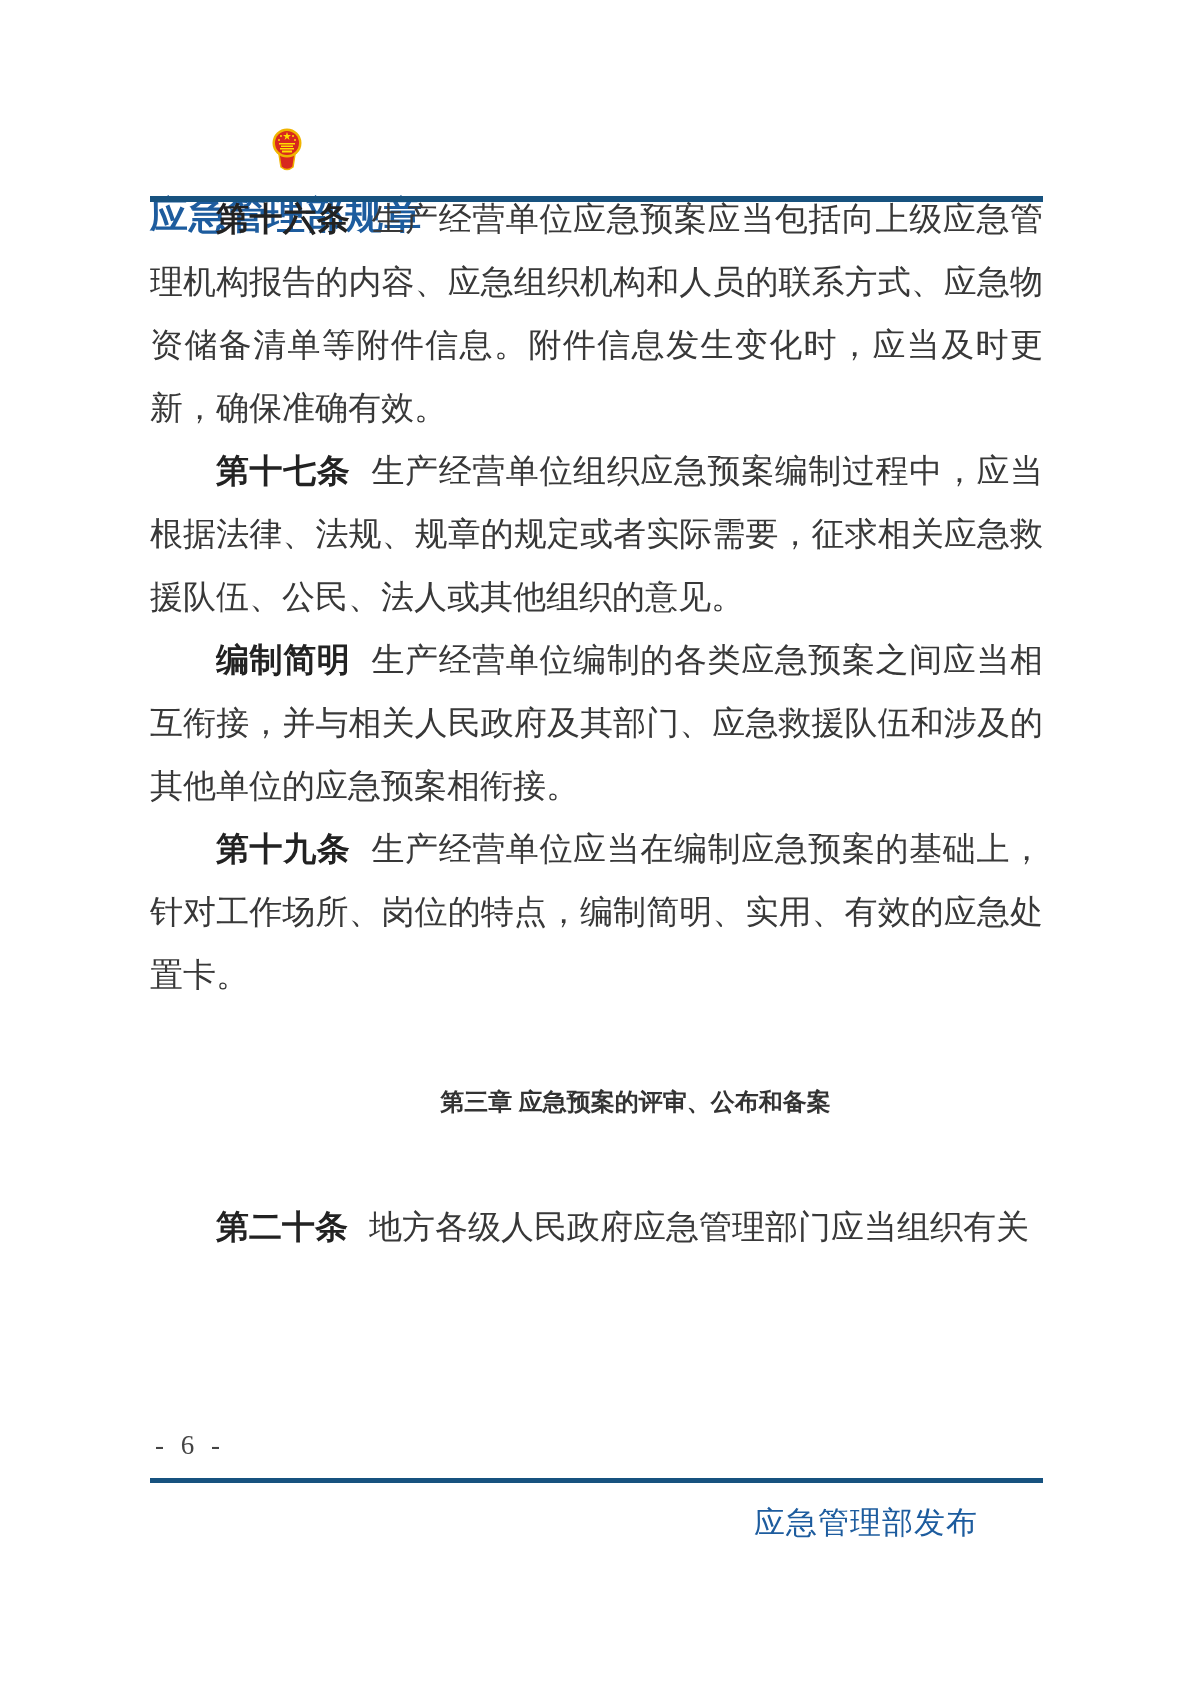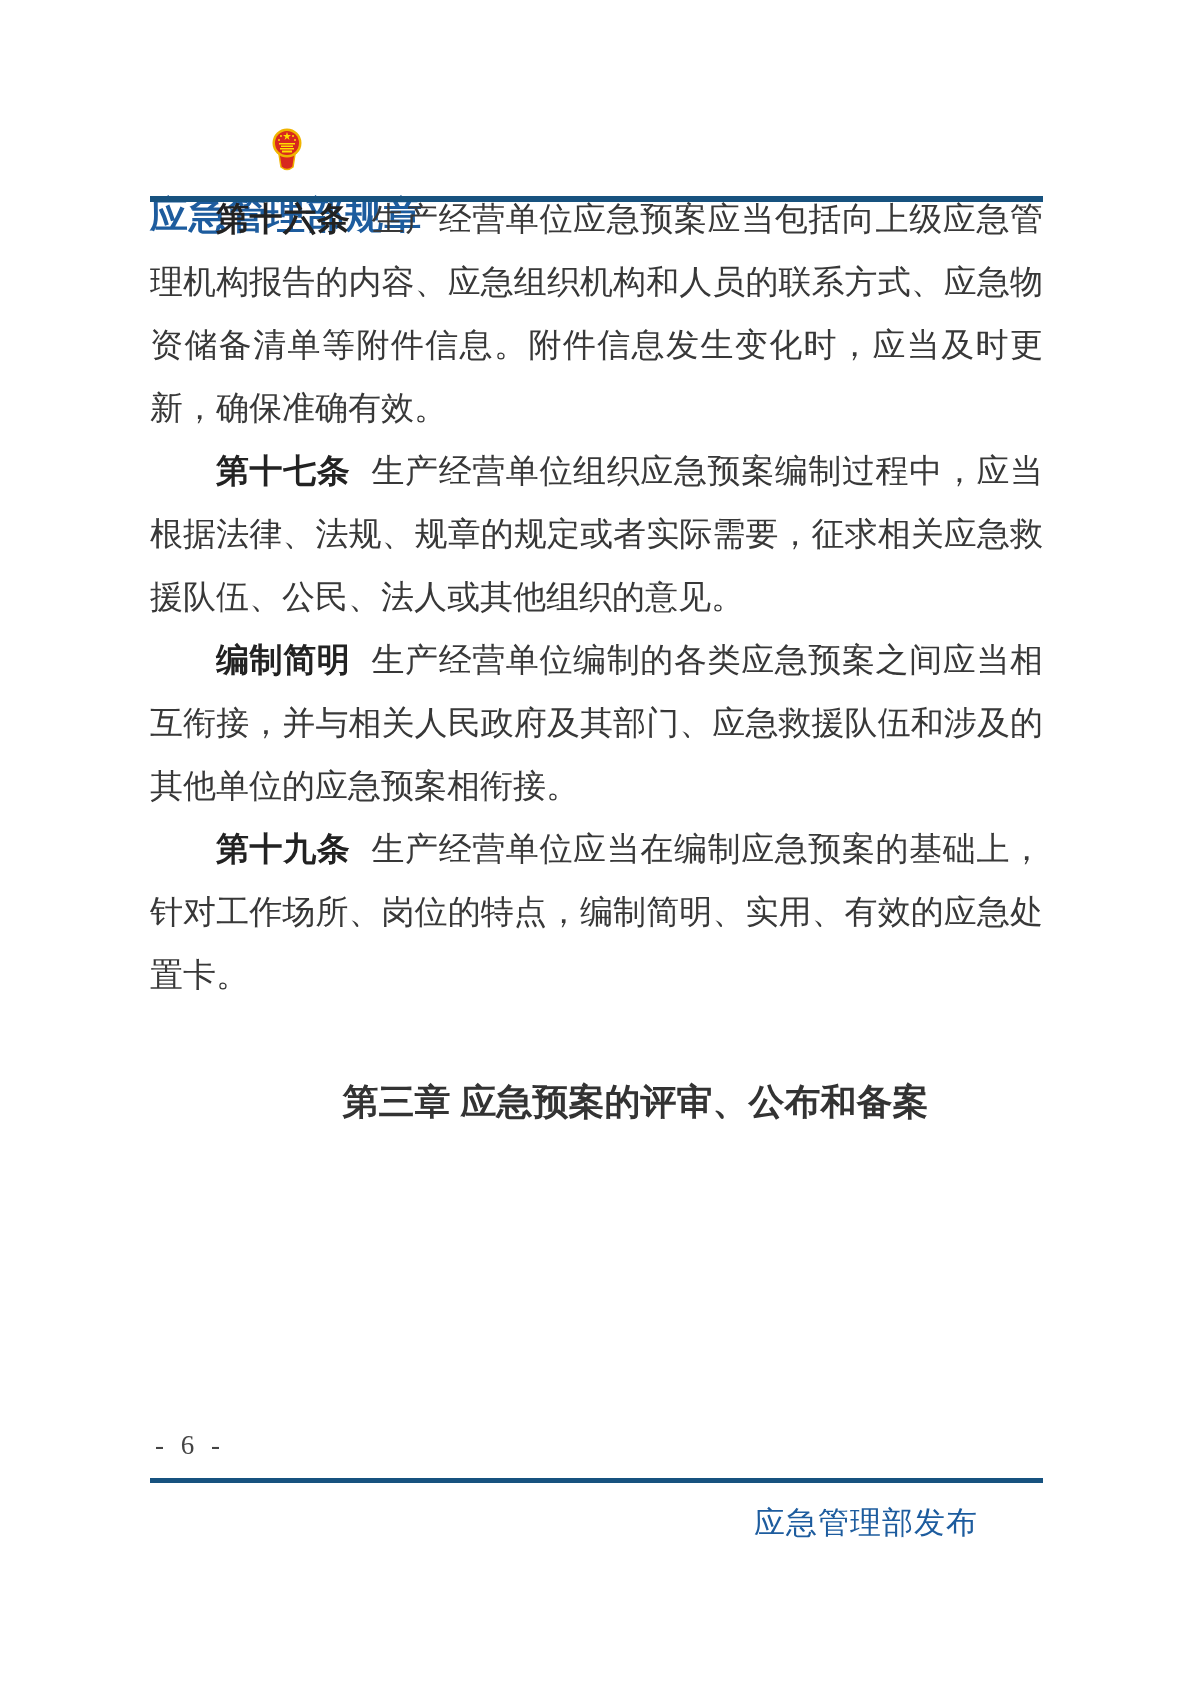--- a/index.html
+++ b/index.html
@@ -32,21 +32,21 @@
     font-size:33px;line-height:63px;color:#383838;
     text-align:justify;
   }
   .para{margin:0;text-indent:66px;}
   .para.no-indent{text-indent:0;}
   .art-label{font-weight:bold;color:#222;}
   .art-label:not(:empty){margin-right:21px;}
   .chapter{
     margin:63px 0 0 0;
     position:relative;left:39px;
-    font-size:36px;font-weight:bold;color:#333;
+    font-size:24px;font-weight:bold;color:#333;
     line-height:63px;text-align:center;text-indent:0;
     font-family:"Liberation Sans","DejaVu Sans",sans-serif;
   }
   .para-after{margin-top:63px;}
   
   .page-number{
     position:absolute;left:155px;top:1430px;
     font-size:27px;color:#444;letter-spacing:5px;
   }
   .footer-rule{
@@ -94,19 +94,20 @@
 
     <p class="para"><span class="art-label">第十七条</span><span>生产经营单位组织应急预案编制过程中，应当根据法律、法规、规章的规定或者实际需要，征求相关应急救援队伍、公民、法人或其他组织的意见。</span></p>
 
     <p class="para"><span class="art-label">编制简明</span><span>生产经营单位编制的各类应急预案之间应当相互衔接，并与相关人民政府及其部门、应急救援队伍和涉及的其他单位的应急预案相衔接。</span></p>
 
     <p class="para"><span class="art-label">第十九条</span><span>生产经营单位应当在编制应急预案的基础上，针对工作场所、岗位的特点，编制简明、实用、有效的应急处置卡。</span></p>
 
 
     <h2 class="chapter">第三章 应急预案的评审、公布和备案</h2>
 
+    <p class="para para-after"><span class="art-label">第二十条</span><span>地方各级人民政府应急管理部门应当组织有关</span></p>
   </div>
 
   <div class="page-number">- 6 -</div>
   <div class="footer-rule"></div>
   <div class="footer-text">应急管理部发布</div>
 
 </div>
 
 </body></html>

